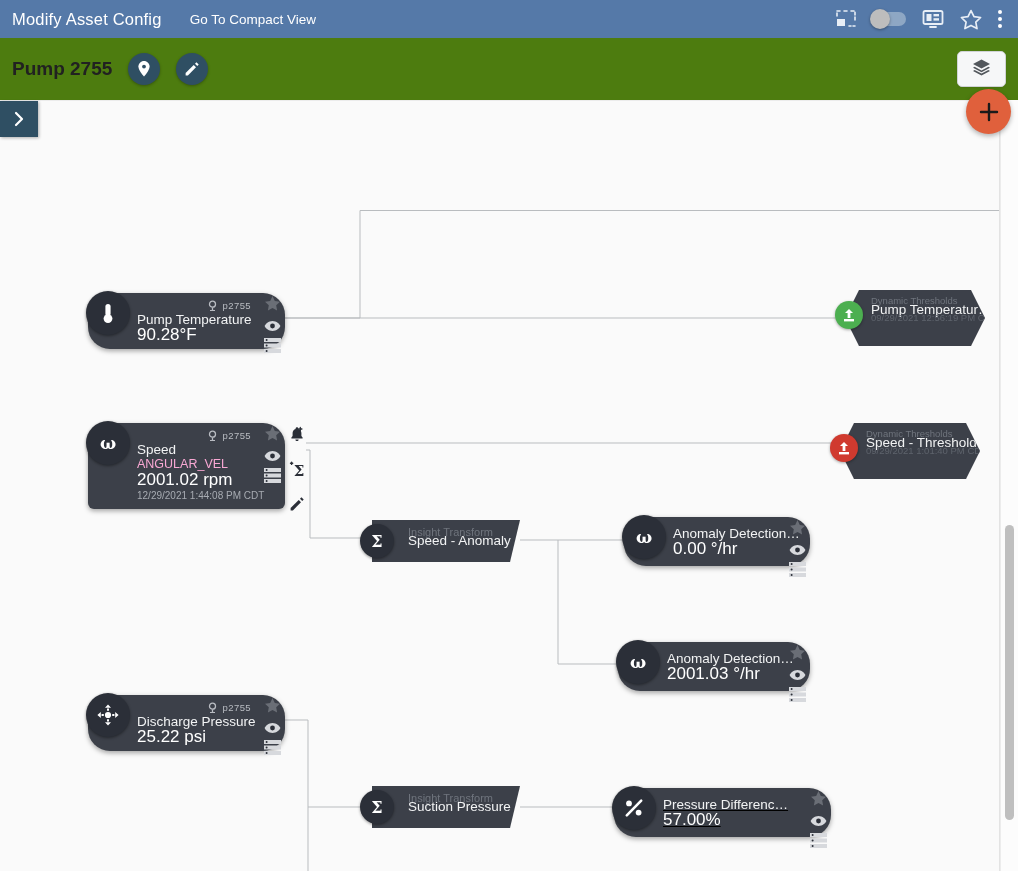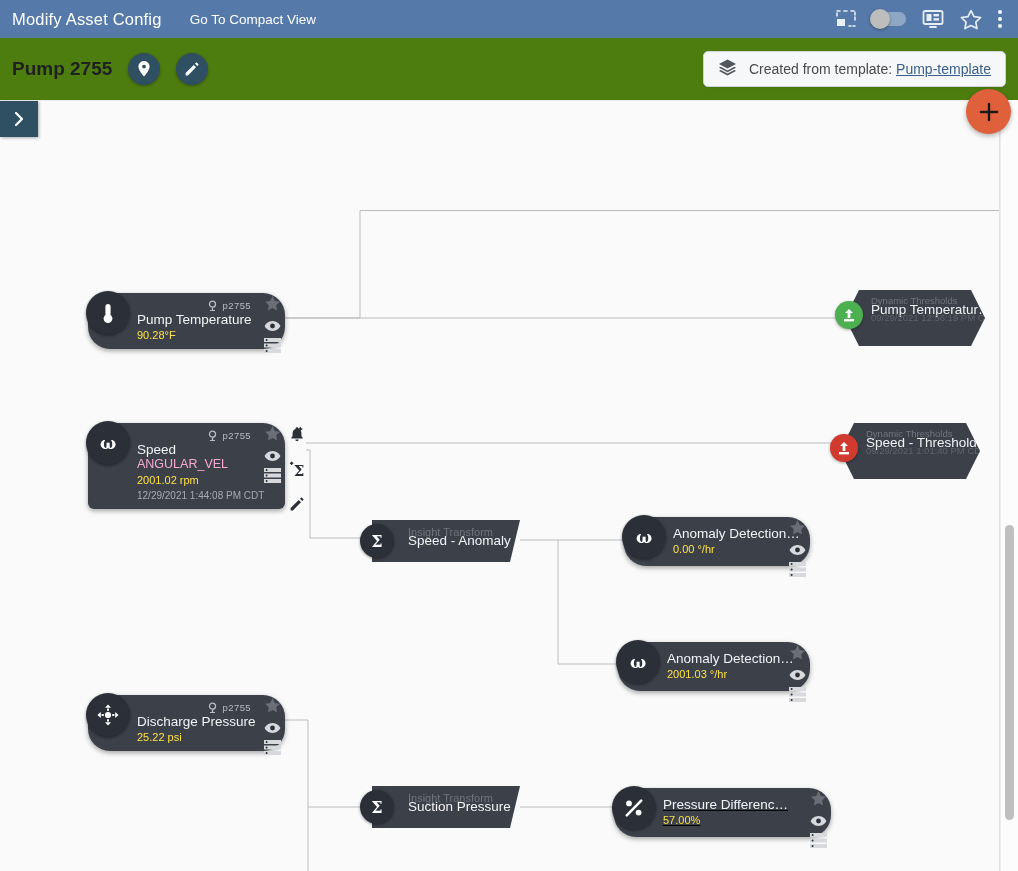--- a/index.html
+++ b/index.html
@@ -90,21 +90,21 @@
   .badge{
     position:absolute; left:-2px; top:-2px; width:44px; height:44px; border-radius:50%;
     background:#2b2f38; display:flex; align-items:center; justify-content:center;
     box-shadow:0 1px 3px rgba(0,0,0,.4);
   }
   .card-body{ padding:6px 34px 6px 49px; }
   .card-top{ display:flex; align-items:center; gap:6px; height:12px; margin-bottom:1px;justify-content:flex-end;}
   .asset-tag{ font-size:9.5px; color:#b9bcc2; letter-spacing:.4px; }
   .card-title{ font-size:13.5px; color:#f2f3f4; white-space:nowrap; line-height:15px;}
   .card-sub{ font-size:12.5px; color:#f9a8d4; white-space:nowrap; line-height:15px;}
-  .card-val{ font-size:11px; color:#fde047; white-space:nowrap; line-height:16px;}
+  .card-val{ font-size:17px; color:#ffffff; white-space:nowrap; line-height:16px;}
   .card-ts{ font-size:10px; color:#a7abb2; white-space:nowrap; line-height:14px; margin-top:1px;}
   .card-actions{
     position:absolute; right:4px; top:3px; display:flex; flex-direction:column;
     align-items:center; gap:2px;
   }
   .card-actions .ai{ cursor:pointer; }
 
   
   .hexwrap{ position:relative; cursor:pointer; }
   .hex{
@@ -205,24 +205,20 @@
   </div>
 
   <div class="tpl-banner">
     <span>
       <svg width="19" height="19" viewBox="0 0 19 19">
         <path d="M9.5 1.5L18 6l-8.5 4.5L1 6z" fill="#52575c"></path>
         <path d="M9.5 12.4L2.6 8.8 1 9.7l8.5 4.5L18 9.7l-1.6-.9z" fill="#52575c"></path>
         <path d="M9.5 15.6L2.6 12l-1.6.9 8.5 4.5L18 12.9l-1.6-.9z" fill="#52575c"></path>
       </svg>
     </span>
-    <span class="tpl-text">
-      <span>Created from template:</span>
-      <a>Pump-template</a>
-    </span>
   </div>
 </div>
 
 <div class="canvas">
   <div class="canvas-top-edge"></div>
 
   <svg class="edges">
     <g stroke="#b9bcbf" stroke-width="1" fill="none">
 
       <path d="M285 218 H360 V110.5 M360 110.5 H1000"></path>

